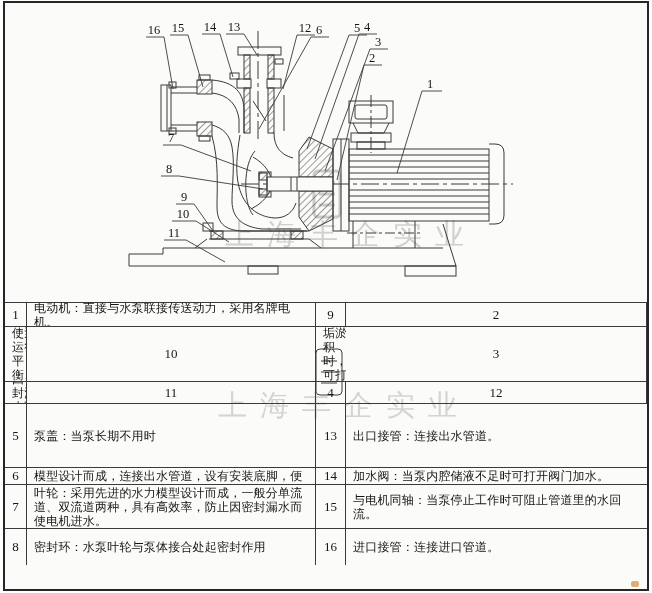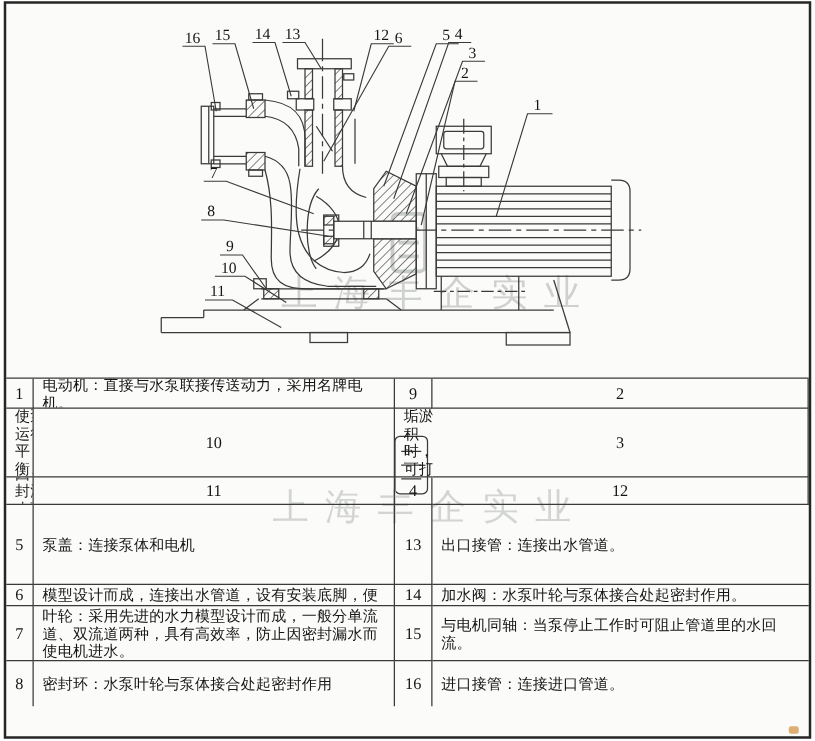--- a/index.html
+++ b/index.html
@@ -250,28 +250,28 @@
       <div class="cell desc">底盖板：当泵体内有沉垢淤积时，可打开底盖板清除污垢。</div>
 
       <div class="cell num">3</div>
       <div class="cell desc mid">挡水圈：防止因密封漏水而使电机进水。</div>
       <div class="cell num">11</div>
 
       <div class="cell num">4</div>
       <div class="cell num">12</div>
 
       <div class="cell num">5</div>
-      <div class="cell desc mid">泵盖：连接泵体和电机</div>
+      <div class="cell desc mid">泵盖：当泵长期不用时</div>
       <div class="cell num">13</div>
       <div class="cell desc">出口接管：连接出水管道。</div>
 
       <div class="cell num">6</div>
       <div class="cell desc mid">泵体：压出室和吸入室及气液分离室采用优秀水力模型设计而成，连接出水管道，设有安装底脚，便于安装和运行稳固。</div>
       <div class="cell num">14</div>
-      <div class="cell desc">加水阀：水泵叶轮与泵体接合处起密封作用。</div>
+      <div class="cell desc">加水阀：当泵内腔储液不足时可打开阀门加水。</div>
 
       <div class="cell num">7</div>
       <div class="cell desc mid">叶轮：采用先进的水力模型设计而成，一般分单流道、双流道两种，具有高效率，防止因密封漏水而使电机进水。</div>
       <div class="cell num">15</div>
       <div class="cell desc">与电机同轴：当泵停止工作时可阻止管道里的水回流。</div>
 
       <div class="cell num row-last" style="border-bottom:none">8</div>
       <div class="cell desc mid" style="border-bottom:none">密封环：水泵叶轮与泵体接合处起密封作用</div>
       <div class="cell num" style="border-bottom:none">16</div>
       <div class="cell desc" style="border-bottom:none">进口接管：连接进口管道。</div>

